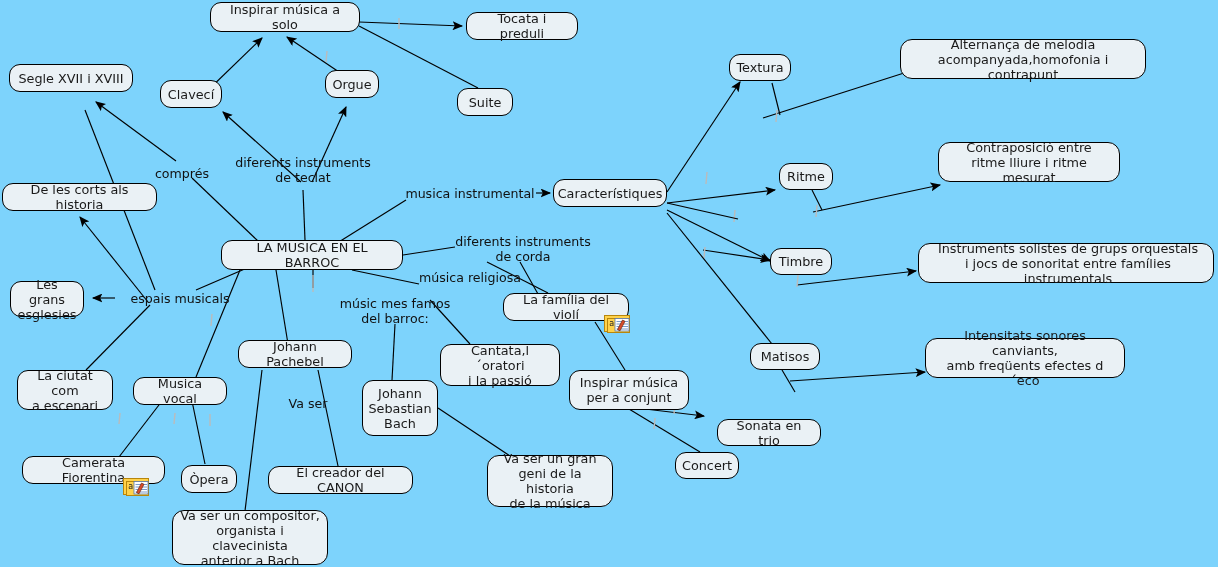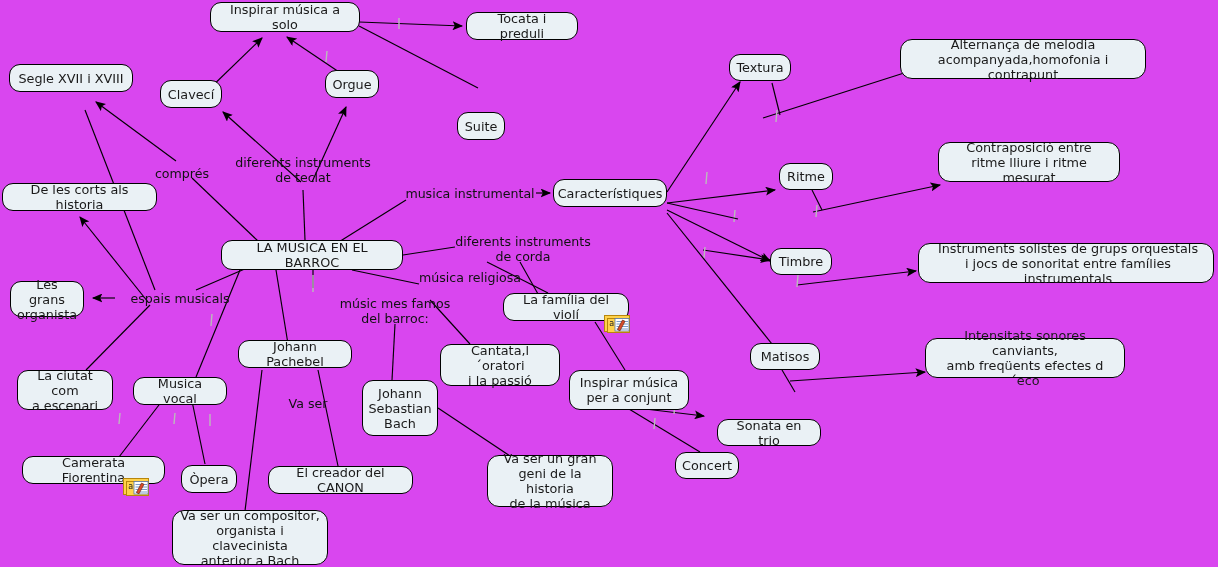--- a/index.html
+++ b/index.html
@@ -1,17 +1,17 @@
 <!DOCTYPE html>
 <html><head>
 <meta charset="utf-8">
 <style>
   html,body{margin:0;padding:0;background:#ffffff;}
   body{font-family:"DejaVu Sans","Liberation Sans",sans-serif;}
-  #stage{position:relative;width:1218px;height:567px;background:#d946ef;overflow:hidden;}
+  #stage{position:relative;width:1218px;height:567px;background:#7dd3fc;overflow:hidden;}
   svg#links{position:absolute;left:0;top:0;width:1218px;height:567px;}
   .node{
     position:absolute;
     box-sizing:border-box;
     background:#eaf1f5;
     border:1.4px solid #000000;
     border-radius:11px;
     color:#1a1a1a;
     font-size:12.8px;
     line-height:15px;
@@ -153,27 +153,27 @@
 
       <path d="M790,381 L925,372" marker-end="url(#ah)"></path>
       <line x1="726" y1="382" x2="726" y2="395" stroke-width="0" stroke="#bbb"></line>
       <path d="M782,370 L795,392"></path>
       <line x1="748" y1="383" x2="748" y2="395" stroke-width="0" stroke="#bbb"></line>
     </g>
   </svg>
 
   <div class="node" style="left:210px;top:2px;width:150px;height:30px;">Inspirar música a solo</div>
   <div class="node" style="left:466px;top:12px;width:112px;height:28px;">Tocata i preduli</div>
-  <div class="node" style="left:457px;top:88px;width:48px;height:28px;margin-top:24px;">Suite</div>
+  <div class="node" style="left:457px;top:88px;width:56px;height:28px;">Suite</div>
   <div class="node" style="left:160px;top:80px;width:62px;height:28px;">Clavecí</div>
   <div class="node" style="left:325px;top:70px;width:54px;height:28px;">Orgue</div>
   <div class="node" style="left:9px;top:64px;width:124px;height:28px;">Segle XVII i XVIII</div>
   <div class="node" style="left:2px;top:183px;width:155px;height:28px;">De les corts als historia</div>
   <div class="node" style="left:10px;top:281px;width:74px;height:36px;">Les grans
-organista</div>
+esglesies</div>
   <div class="node" style="left:17px;top:370px;width:96px;height:40px;">La ciutat com
 a escenari</div>
 
   <div class="node" style="left:221px;top:240px;width:182px;height:30px;">LA MUSICA EN EL BARROC</div>
 
   <div class="node" style="left:133px;top:377px;width:94px;height:28px;">Musica vocal</div>
   <div class="node" style="left:22px;top:456px;width:143px;height:28px;">Camerata Fiorentina</div>
   <div class="node" style="left:181px;top:465px;width:56px;height:28px;">Òpera</div>
   <div class="node" style="left:238px;top:340px;width:114px;height:28px;">Johann Pachebel</div>
   <div class="node" style="left:268px;top:466px;width:145px;height:28px;">El creador del CANON</div>

